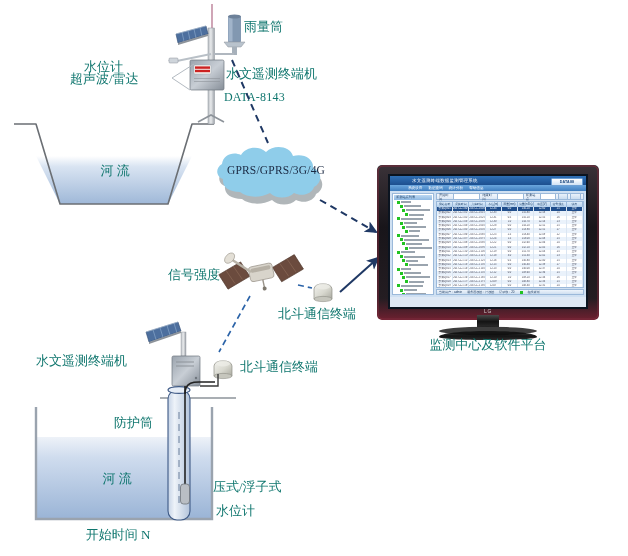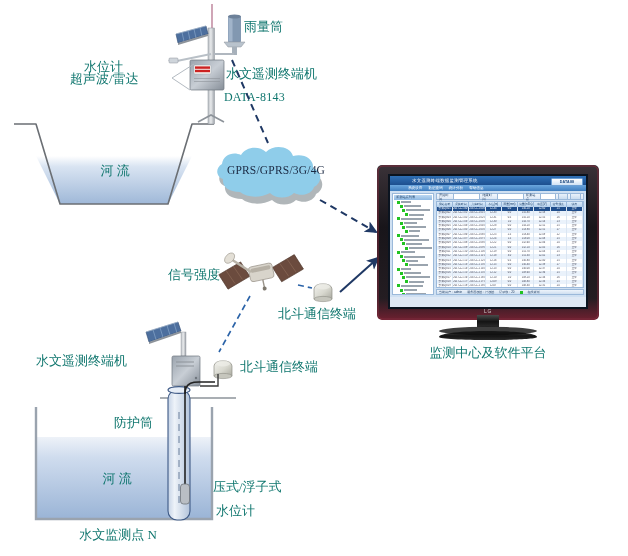--- a/index.html
+++ b/index.html
@@ -278,21 +278,21 @@
 
     <path d="M22,2 L22,100" stroke="#222" stroke-width="1.6" fill="none"></path>
     <rect x="17.5" y="100" width="9" height="20" rx="3" fill="#b9bec4" stroke="#6d737a" stroke-width=".8"></rect>
   </svg>
 
   <svg style="position:absolute;left:163px;top:372px;width:60px;height:24px;" viewBox="0 0 60 24">
     <path d="M22,22 C22,8 34,10 40,10 L52,10" fill="none" stroke="#222" stroke-width="1.6"></path>
   </svg>
 
   <div class="lbl ctr" style="left:62px;top:470px;width:110px;">河  流</div>
-  <div class="lbl ctr" style="left:48px;top:526px;width:140px;">水文监测点 N</div>
+  <div class="lbl ctr" style="left:48px;top:526px;width:140px;">开始时间 N</div>
 
   <svg id="arrows" viewBox="0 0 628 556">
     <defs>
       <marker id="ah" markerWidth="7" markerHeight="7" refX="5.4" refY="3" orient="auto">
         <path d="M0,0 L6.5,3 L0,6 L1.6,3 Z" fill="#1f3864"></path>
       </marker>
     </defs>
 
     <path d="M232,60 L268,143" fill="none" stroke="#1f3864" stroke-width="2" stroke-dasharray="7 5"></path>
 
@@ -709,15 +709,15 @@
             <i>在线监测</i>
           </div>
         </div>
       </div>
     </div>
 
     <div style="position:absolute;left:0;top:143px;width:222px;text-align:center;
                 font-size:5px;color:#cfcfcf;font-family:'Liberation Sans',sans-serif;letter-spacing:.6px;">LG</div>
   </div>
 
-  <div class="lbl ctr" style="left:408px;top:344px;width:160px;">监测中心及软件平台</div>
+  <div class="lbl ctr" style="left:408px;top:336px;width:160px;">监测中心及软件平台</div>
 
 </div>
 
 </body></html>

